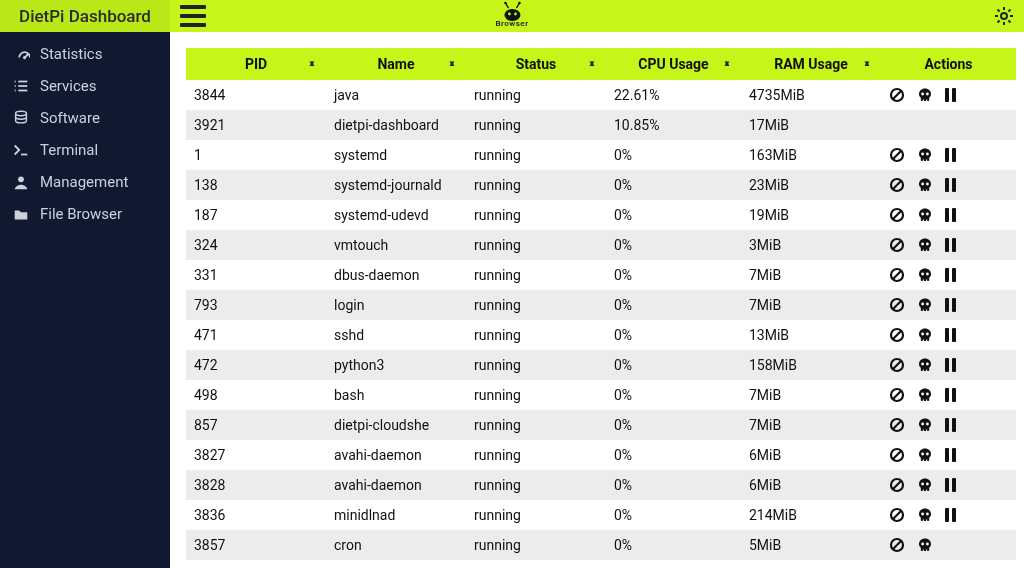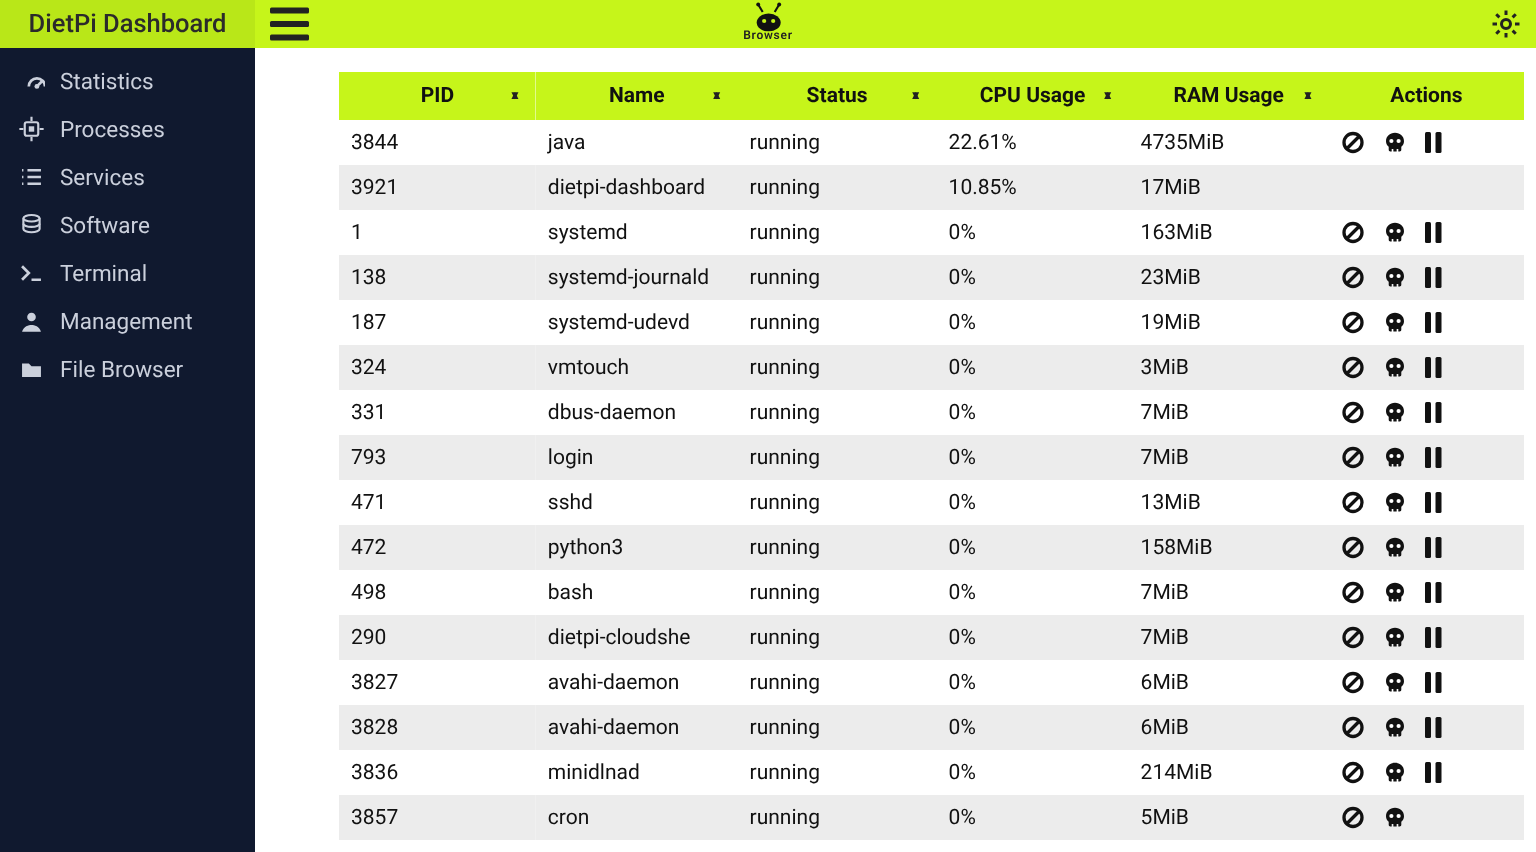--- a/index.html
+++ b/index.html
@@ -10,21 +10,21 @@
   .topbar { position:relative; height:32px; width:100%; background:var(--accent); display:flex; align-items:center; }
   .brand { width:170px; height:32px; display:flex; align-items:center; justify-content:center; font-size:17px; font-weight:500; color:#2b2b2b; background:#b9e718; }
   .hamburger { width:32px; height:32px; display:flex; flex-direction:column; justify-content:center; gap:5px; margin-left:10px; cursor:pointer; }
   .hamburger span { display:block; height:4px; width:26px; background:#222; border-radius:1px; }
   .logo { position:absolute; left:50%; transform:translateX(-50%); top:1px; display:flex; flex-direction:column; align-items:center; color:#222; }
   .logo svg { display:block; }
   .logo-text { font-size:8px; letter-spacing:0.5px; margin-top:-2px; font-weight:600; }
   .gear { position:absolute; right:10px; top:6px; cursor:pointer; }
 
   
-  .layout { display:flex; height:calc(568px - 32px); width:100%;gap:40px; }
+  .layout { display:flex; height:calc(568px - 32px); width:100%; }
   .sidebar { width:170px; background:var(--sidebar); padding-top:6px; flex-shrink:0; }
   .nav-item { display:flex; align-items:center; gap:10px; padding:7px 12px; color:var(--side-text); font-size:15px; cursor:pointer; }
   .nav-item svg { flex-shrink:0; }
 
   .main { flex:1; overflow:auto; padding:16px 8px 0 16px; }
 
   table { width:100%; border-collapse:collapse; font-size:14px; }
   thead th { background:var(--accent); font-weight:700; color:#111; padding:8px 6px; text-align:center; position:relative; }
   thead th .sort { position:absolute; right:10px; top:50%; transform:translateY(-50%); display:flex; flex-direction:column; line-height:0; }
   thead th .sort span { font-size:8px; color:#222; }
@@ -131,26 +131,20 @@
   </div>
 </div>
 
 <div class="layout">
   <nav class="sidebar" id="sidebar">
       <div class="nav-item">
         <svg width="18" height="18" viewBox="0 0 20 20" style="color:#cbd0dc">
           <use href="#i-gauge"></use>
         </svg>
         <span>Statistics</span>
-      </div>
-      <div class="nav-item">
-        <svg width="18" height="18" viewBox="0 0 20 20" style="color:#cbd0dc">
-          <use href="#i-chip"></use>
-        </svg>
-        <span>Processes</span>
       </div>
       <div class="nav-item">
         <svg width="18" height="18" viewBox="0 0 20 20" style="color:#cbd0dc">
           <use href="#i-list"></use>
         </svg>
         <span>Services</span>
       </div>
       <div class="nav-item">
         <svg width="18" height="18" viewBox="0 0 20 20" style="color:#cbd0dc">
           <use href="#i-db"></use>
@@ -425,21 +419,21 @@
                   <use href="#i-skull"></use>
                 </svg>
       <span class="pause">
                   <span></span>
                   <span></span>
                 </span>
     </div>
             </td>
           </tr>
           <tr>
-            <td>290</td>
+            <td>857</td>
             <td>dietpi-cloudshe</td>
             <td>running</td>
             <td>0%</td>
             <td>7MiB</td>
             <td>
               <div class="actions">
       <svg width="16" height="16" viewBox="0 0 16 16" style="color:var(--icon)">
                   <use href="#i-ban"></use>
                 </svg>
       <svg width="16" height="16" viewBox="0 0 16 16" style="color:var(--icon)">

